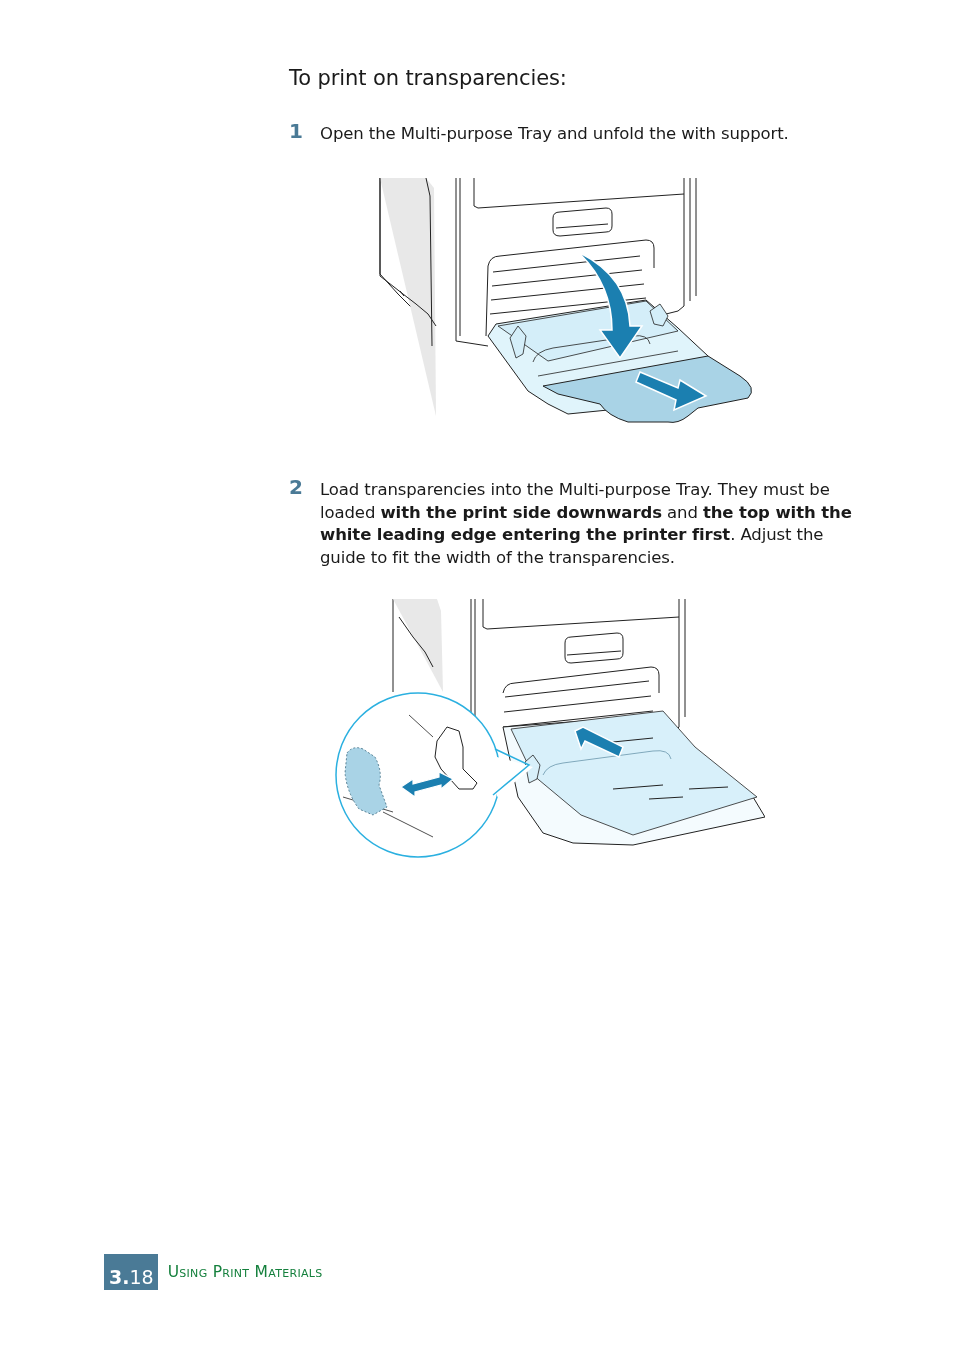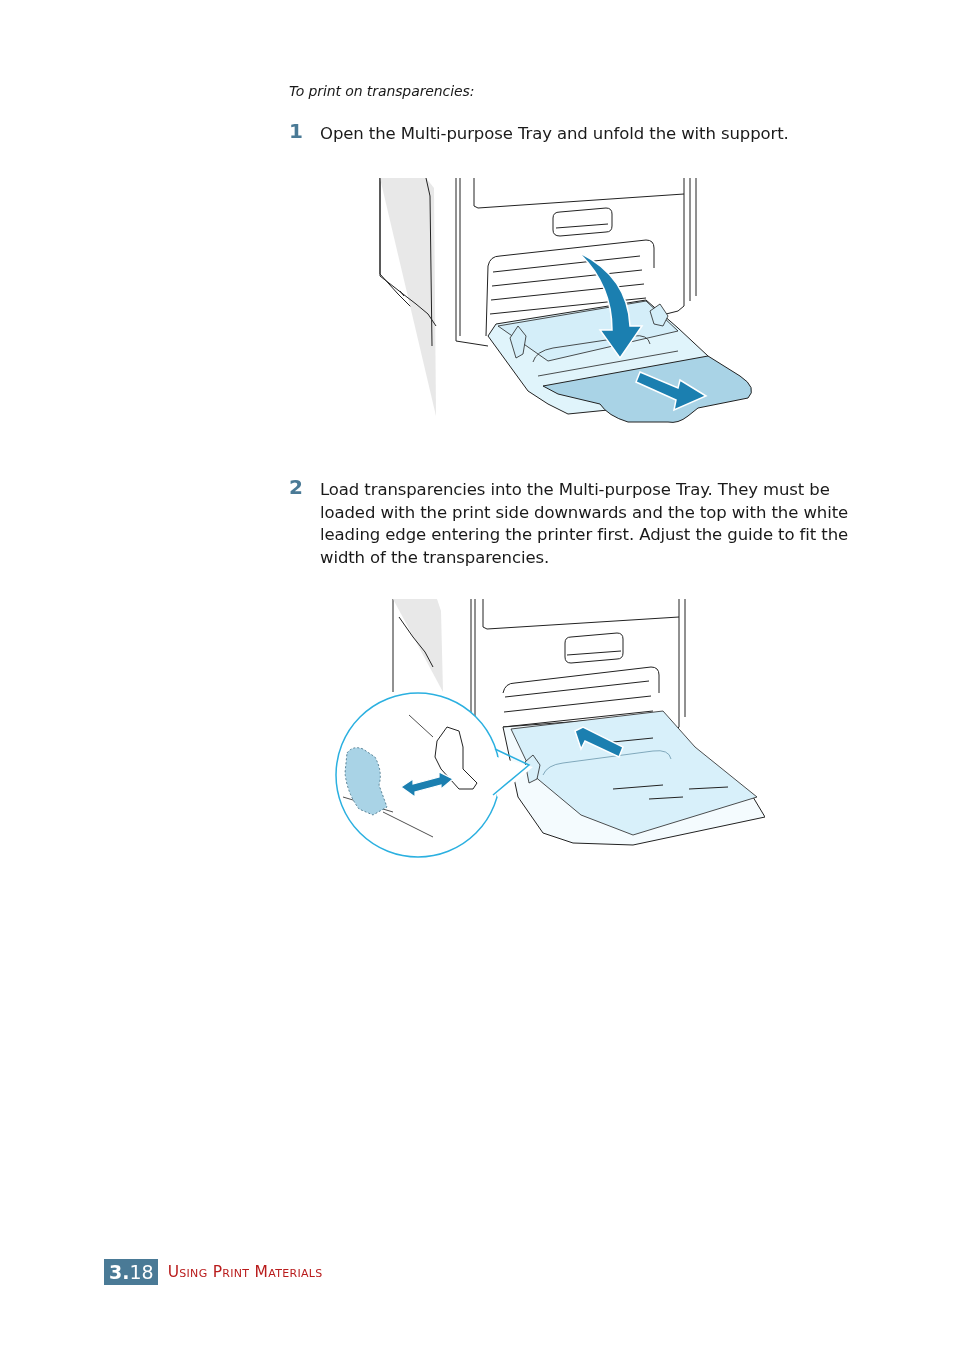--- a/index.html
+++ b/index.html
@@ -1,32 +1,32 @@
 <!DOCTYPE html>
 <html><head>
 <meta charset="utf-8">
 <style>
   html, body { margin: 0; padding: 0; background: #ffffff; }
   body { width: 954px; height: 1348px; position: relative; overflow: hidden;
          font-family: "DejaVu Sans", sans-serif; color: #1a1a1a; }
-  .intro { position: absolute; left: 289px; top: 83px; font-size: 14px; letter-spacing: -0.1px; font-style: italic; }
+  .intro { position: absolute; left: 289px; top: 66px; font-size: 21px; letter-spacing: -0.1px; }
   .step { position: absolute; left: 289px; font-size: 16.5px; line-height: 22.5px; }
   .step .num { position: absolute; left: 0; top: -3px; font-weight: bold; font-size: 20px; color: #4a7a96; }
   .step .text { position: absolute; left: 31px; width: 540px; letter-spacing: -0.1px; }
-  .step b { font-weight: normal; }
+  .step b { font-weight: bold; }
   #step1 { top: 123px; }
   #step2 { top: 479px; }
   .figure { position: absolute; }
   #fig1 { left: 378px; top: 176px; width: 382px; height: 250px; }
   #fig2 { left: 333px; top: 597px; width: 432px; height: 264px; }
   .footer { position: absolute; left: 104px; top: 1259px; height: 26px; display: flex; align-items: center; }
-  .badge { background: #4a7a96; color: #fff; height: 26px; line-height: 26px; padding: 0 4px 0 5px; font-size: 19px; }
+  .badge { background: #4a7a96; color: #fff; height: 26px; line-height: 26px; padding: 10px 4px 0 5px; font-size: 19px; }
   .badge .chap { font-weight: bold; }
   .badge .pg { font-family: "DejaVu Sans", sans-serif; }
-  .section { margin-left: 10px; font-size: 15.5px; color: #b91c1c; letter-spacing: 0.3px; font-variant: small-caps; }
+  .section { margin-left: 10px; font-size: 15.5px; color: #15803d; letter-spacing: 0.3px; font-variant: small-caps; }
 </style>
 </head>
 <body>
 
 <div class="intro">To print on transparencies:</div>
 
 <div class="step" id="step1">
   <span class="num">1</span>
   <span class="text">Open the Multi-purpose Tray and unfold the with support.</span>
 </div>

